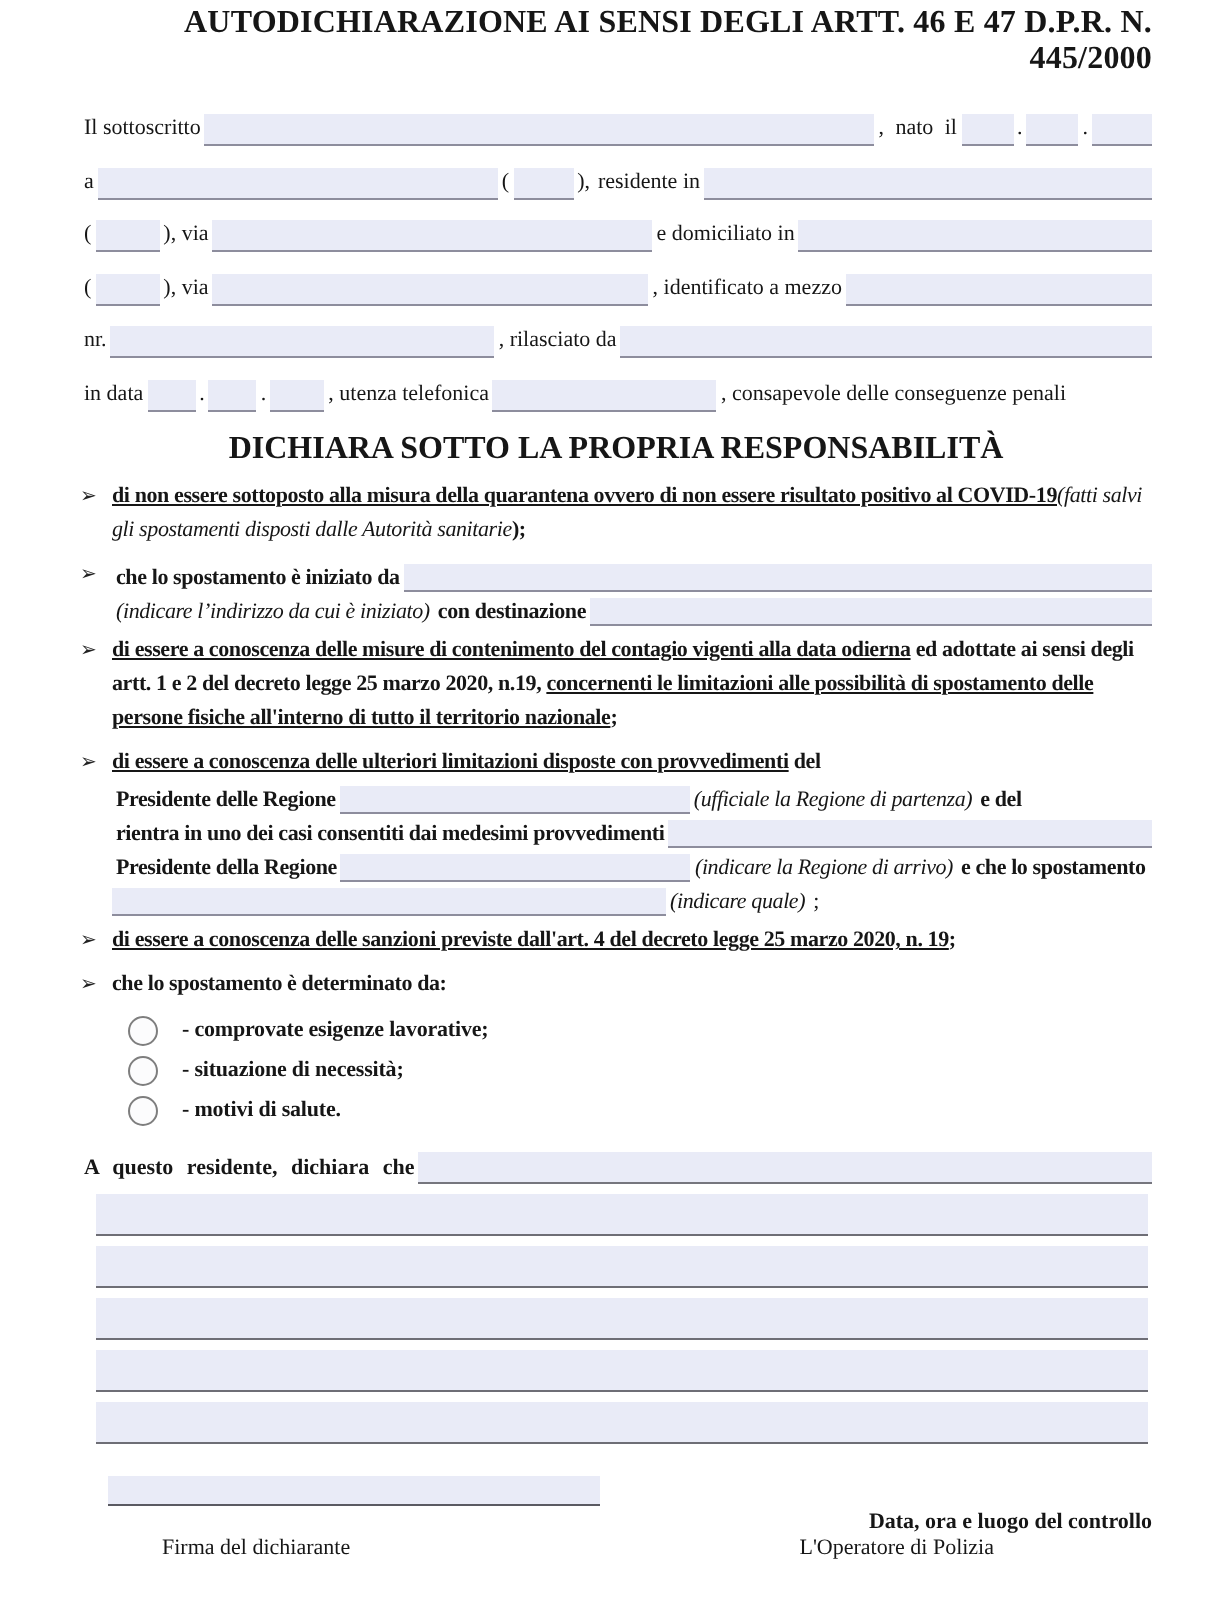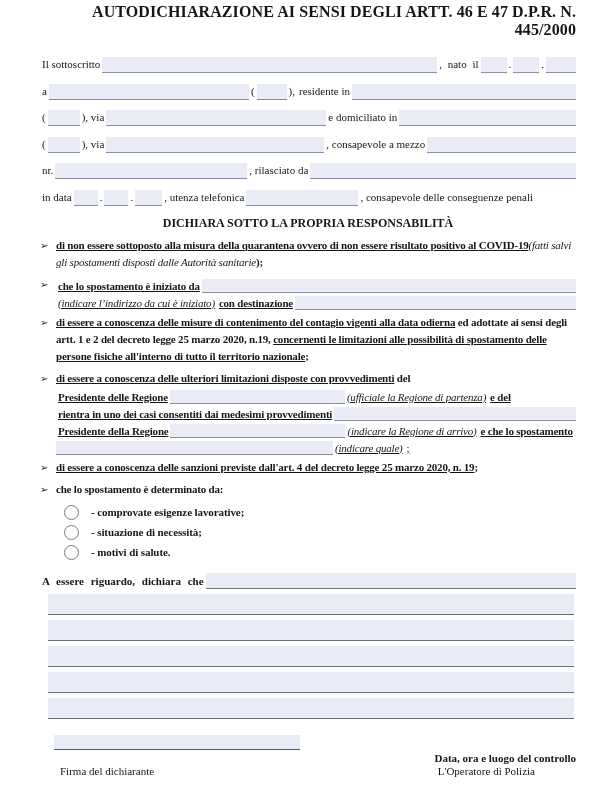--- a/index.html
+++ b/index.html
@@ -8,45 +8,45 @@
     font-family:"Liberation Serif", serif;font-size:11px;color:#161616;
   }
   .page{padding:3px 30px 0 40px;}
   .title{text-align:right;font-weight:bold;font-size:16px;letter-spacing:.1px;}
   .intro{margin-top:18px;}
   .row{display:flex;align-items:flex-start;height:19px;margin-bottom:7.5px;white-space:nowrap;}
   .t{line-height:15px;padding:0 2px;}
   .sp{word-spacing:3px;}
   .field{background:#e9ebf7;border-bottom:1px solid #8d8d9d;height:15px;display:block;flex:none;}
   .grow{flex:1 1 auto;}
-  .heading{text-align:center;font-weight:bold;font-size:12px;margin-top:3px;}
+  .heading{text-align:center;font-weight:bold;font-size:16px;margin-top:3px;}
   .bullets{margin-top:6px;}
   .bullet{display:flex;margin-bottom:4.5px;}
   .marker{width:16px;flex:none;font-family:"DejaVu Sans",sans-serif;font-size:10px;line-height:17px;color:#222;}
   .bc{flex:1 1 auto;line-height:17px;letter-spacing:-0.2px;min-width:0;}
   .b{font-weight:bold;}
   .bu{font-weight:bold;text-decoration:underline;}
   .it{font-style:italic;}
   .frow{display:flex;align-items:flex-end;height:17px;white-space:nowrap;}
-  .frow .t{line-height:14px;text-decoration:underline;}
+  .frow .t{line-height:14px;}
   .frow .field{height:13px;}
   .reasons{margin:3px 0 2px 24px;}
   .reason{display:flex;align-items:center;height:20px;}
   .radio{width:13px;height:13px;border:1.5px solid #7e7e7e;border-radius:50%;margin-right:12px;background:#fcfcfd;flex:none;}
   .reason .lbl{font-weight:bold;letter-spacing:-0.1px;}
   .dichiara-row{display:flex;align-items:flex-end;height:21px;margin-top:6px;white-space:nowrap;}
   .dichiara-row .t{font-weight:bold;word-spacing:4px;line-height:15px;}
   .dichiara-row .field{height:15px;border-bottom:1px solid #76767e;}
   .dline{height:20px;background:#e9ebf7;border-bottom:1px solid #6e6e76;margin:5px 2px 0 8px;}
   .footer{margin-top:16px;text-align:right;}
   .ctrl-field{width:246px;height:14px;background:#e9ebf7;border-bottom:1px solid #5a5a62;margin-left:14px;}
   .ctrl-label{font-weight:bold;margin:2px 0 0 16px;}
   .sigrow{display:flex;justify-content:space-between;margin-top:1px;}
-  .sig-left{margin-left:20px;}
-  .sig-right{margin-right:41px;}
+  .sig-left{margin-left:41px;}
+  .sig-right{margin-right:79px;}
 </style>
 </head>
 <body>
 
 <div class="page">
 
   <div class="title">AUTODICHIARAZIONE AI SENSI DEGLI ARTT. 46 E 47 D.P.R. N. 445/2000</div>
 
   <div class="intro">
     <div class="row">
@@ -74,21 +74,21 @@
       <span class="t">), via</span>
       <span class="field" style="width:220px"></span>
       <span class="t">e domiciliato in</span>
       <span class="field grow"></span>
     </div>
     <div class="row">
       <span class="t">(</span>
       <span class="field" style="width:32px"></span>
       <span class="t">), via</span>
       <span class="field" style="width:218px"></span>
-      <span class="t">, consapevole a mezzo</span>
+      <span class="t">, identificato a mezzo</span>
       <span class="field grow"></span>
     </div>
     <div class="row">
       <span class="t">nr.</span>
       <span class="field" style="width:192px"></span>
       <span class="t">, rilasciato da</span>
       <span class="field grow"></span>
     </div>
     <div class="row">
       <span class="t">in data</span>
@@ -191,21 +191,21 @@
       </div>
       <div class="reason">
         <span class="radio"></span>
         <span class="lbl">- motivi di salute.</span>
       </div>
     </div>
 
   </div>
 
   <div class="dichiara-row">
-    <span class="t">A essere riguardo, dichiara che</span>
+    <span class="t">A questo residente, dichiara che</span>
     <span class="field grow"></span>
   </div>
   <div class="dline"></div>
   <div class="dline"></div>
   <div class="dline"></div>
   <div class="dline"></div>
   <div class="dline"></div>
 
   <div class="footer">
     <div class="ctrl-field"></div>

